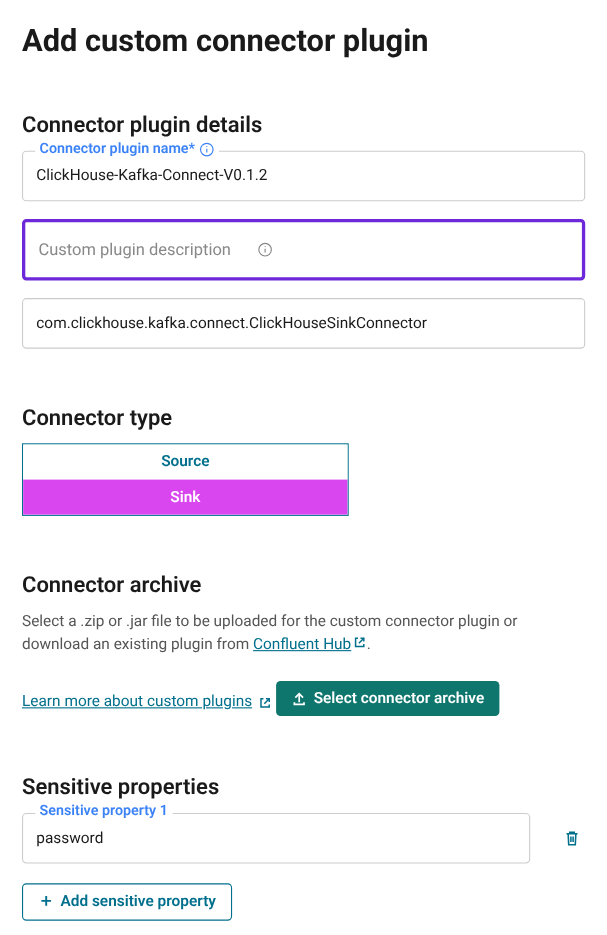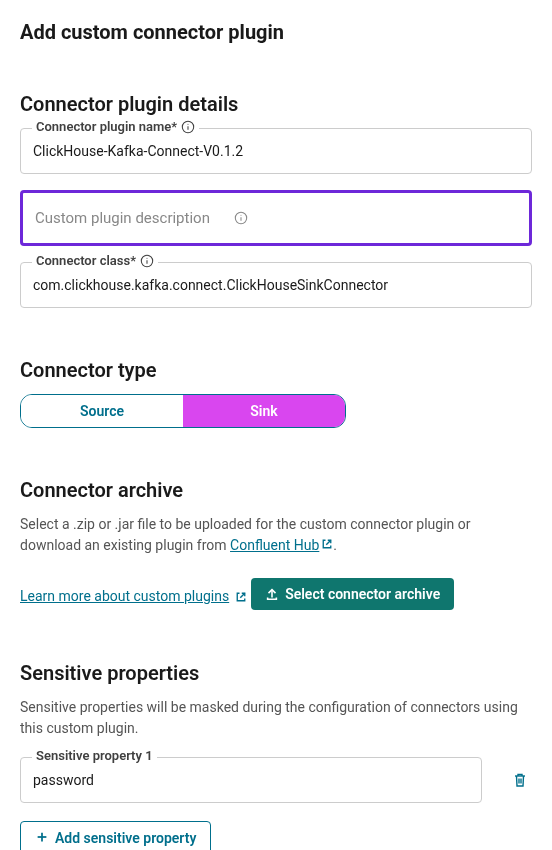--- a/index.html
+++ b/index.html
@@ -8,21 +8,21 @@
       padding: 0;
     }
     body {
       font-family: -apple-system, BlinkMacSystemFont, "Segoe UI", Roboto, Helvetica, Arial, sans-serif;
       width: 552px;
       padding: 20px;
       color: #1a1a1a;
       background: #fff;
     }
     h1 {
-      font-size: 20px;
+      font-size: 28px;
       font-weight: 700;
       margin-bottom: 48px;
     }
     h2 {
       font-size: 20px;
       font-weight: 600;
       margin-bottom: 12px;
     }
     .section {
       margin-bottom: 50px;
@@ -36,21 +36,21 @@
       margin-bottom: 16px;
     }
     .field-label {
       position: absolute;
       top: -9px;
       left: 12px;
       background: #fff;
       padding: 0 4px;
       font-size: 13px;
       font-weight: 600;
-      color: #404040;
+      color: #3b82f6;
       display: flex;
       align-items: center;
       gap: 4px;
     }
     .field-input {
       width: 100%;
       border: 1px solid #ccc;
       border-radius: 4px;
       padding: 14px 12px;
       font-size: 14px;
@@ -68,24 +68,25 @@
       align-items: center;
       gap: 24px;
     }
     .info-icon {
       display: inline-flex;
       width: 14px;
       height: 14px;
     }
     .toggle-group {
       display: flex;
-      width: 326px;
+      width: 297px;
       border: 1px solid #006f8c;
-      border-radius: 12px;
+      border-radius: 0;
       overflow: hidden;
+      flex-direction: column;
     }
     .toggle-btn {
       flex: 1;
       padding: 8px 0;
       font-size: 14px;
       font-weight: 600;
       text-align: center;
       cursor: pointer;
       border: none;
       background: #fff;
@@ -201,30 +202,20 @@
         <svg viewBox="0 0 16 16" fill="none" stroke="#888" stroke-width="1.2">
           <circle cx="8" cy="8" r="6.5"></circle>
           <line x1="8" y1="7" x2="8" y2="11"></line>
           <circle cx="8" cy="4.8" r="0.6" fill="#888" stroke="none"></circle>
         </svg>
       </span>
     </div>
   </div>
 
   <div class="field-wrapper">
-    <div class="field-label">
-      <span>Connector class*</span>
-      <span class="info-icon">
-        <svg viewBox="0 0 16 16" fill="none" stroke="currentColor" stroke-width="1.2">
-          <circle cx="8" cy="8" r="6.5"></circle>
-          <line x1="8" y1="7" x2="8" y2="11"></line>
-          <circle cx="8" cy="4.8" r="0.6" fill="currentColor" stroke="none"></circle>
-        </svg>
-      </span>
-    </div>
     <input type="text" class="field-input" value="com.clickhouse.kafka.connect.ClickHouseSinkConnector" style="">
   </div>
 </div>
 
 <div class="section">
   <h2>Connector type</h2>
   <div class="toggle-group">
     <button class="toggle-btn">Source</button>
     <button class="toggle-btn active">Sink</button>
   </div>
@@ -258,21 +249,20 @@
         <path d="M4 7 L8 3 L12 7"></path>
         <path d="M3 12 V14 H13 V12"></path>
       </svg>
     </span>
     <span>Select connector archive</span>
   </button>
 </div>
 
 <div class="section">
   <h2>Sensitive properties</h2>
-  <p class="desc-text" style="margin-bottom:18px;">Sensitive properties will be masked during the configuration of connectors using this custom plugin.</p>
 
   <div class="prop-row">
     <div class="field-wrapper">
       <div class="field-label">
         <span>Sensitive property 1</span>
       </div>
       <input type="text" class="field-input" value="password" style="">
     </div>
     <button class="delete-btn">
       <span class="btn-icon" style="width:16px;height:16px;">

